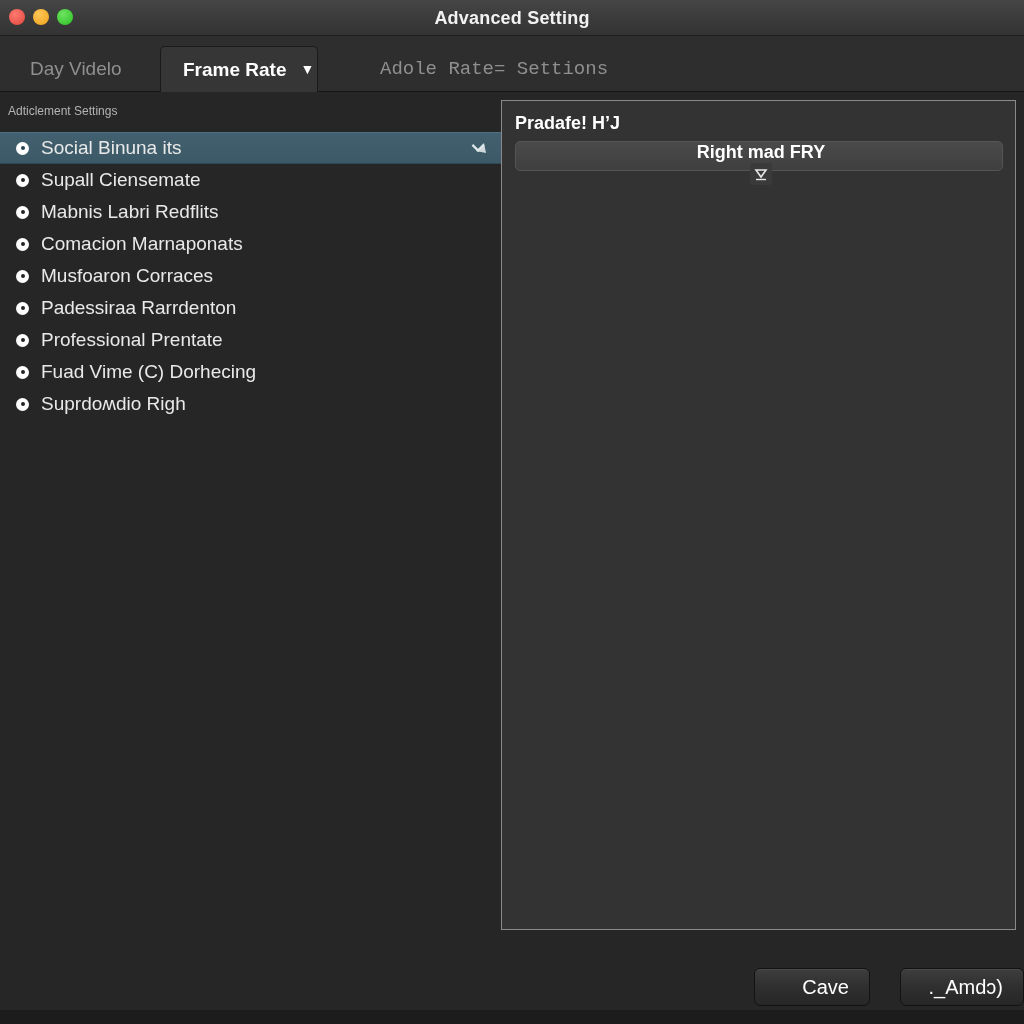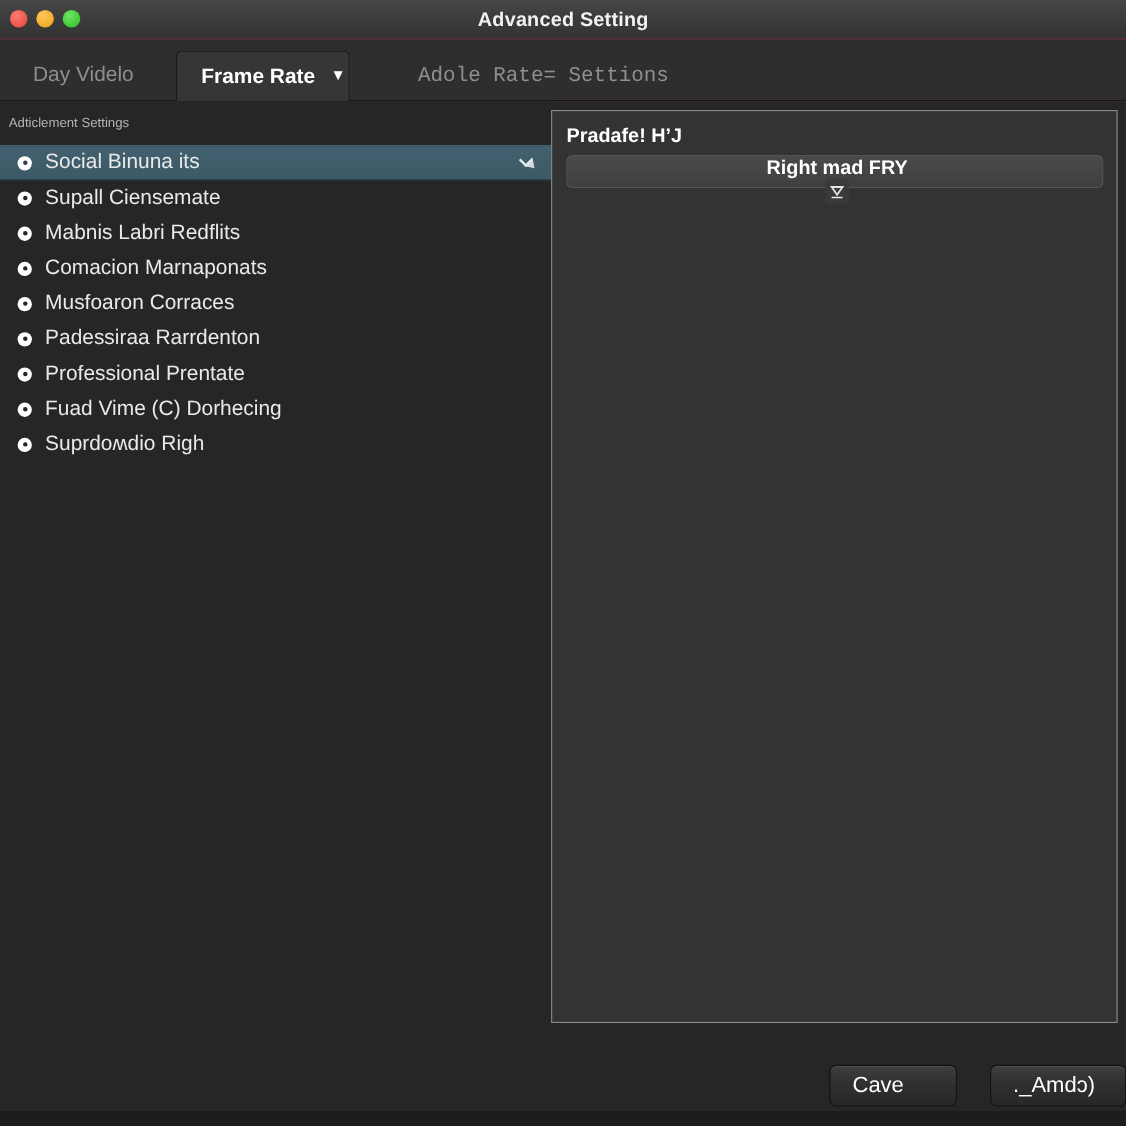--- a/index.html
+++ b/index.html
@@ -12,21 +12,21 @@
     height: 1024px;
     overflow: hidden;
     font-family: "Liberation Sans", sans-serif;
   }
 
   .window {
     position: absolute;
     left: 0; top: 0;
     width: 1024px;
     height: 1024px;
-    background: #ec4899;
+    background: #4c1d95;
     overflow: hidden;
   }
 
   
   .titlebar {
     position: absolute;
     left: 0; top: 0;
     width: 1024px;
     height: 36px;
     background: linear-gradient(to bottom, #464646 0%, #3b3b3b 52%, #333333 100%);
@@ -245,21 +245,21 @@
     top: 14px;
     height: 38px;
     min-width: 116px;
     background: linear-gradient(to bottom, #3e3e3e 0%, #2f2f2f 50%, #272727 100%);
     border: 1px solid #121212;
     border-radius: 6px;
     color: #ffffff;
     font-size: 20px;
     display: flex;
     align-items: center;
-    justify-content: flex-start;
+    justify-content: flex-end;
     box-sizing: border-box;
     padding: 0 20px;
     box-shadow: inset 0 1px 0 rgba(255,255,255,.07);
     white-space: nowrap;
   }
   .btn.save   { left: 754px; width: 116px; }
   .btn.cancel { left: 900px; width: 124px; }
 
   .bottom-strip {
     position: absolute;

